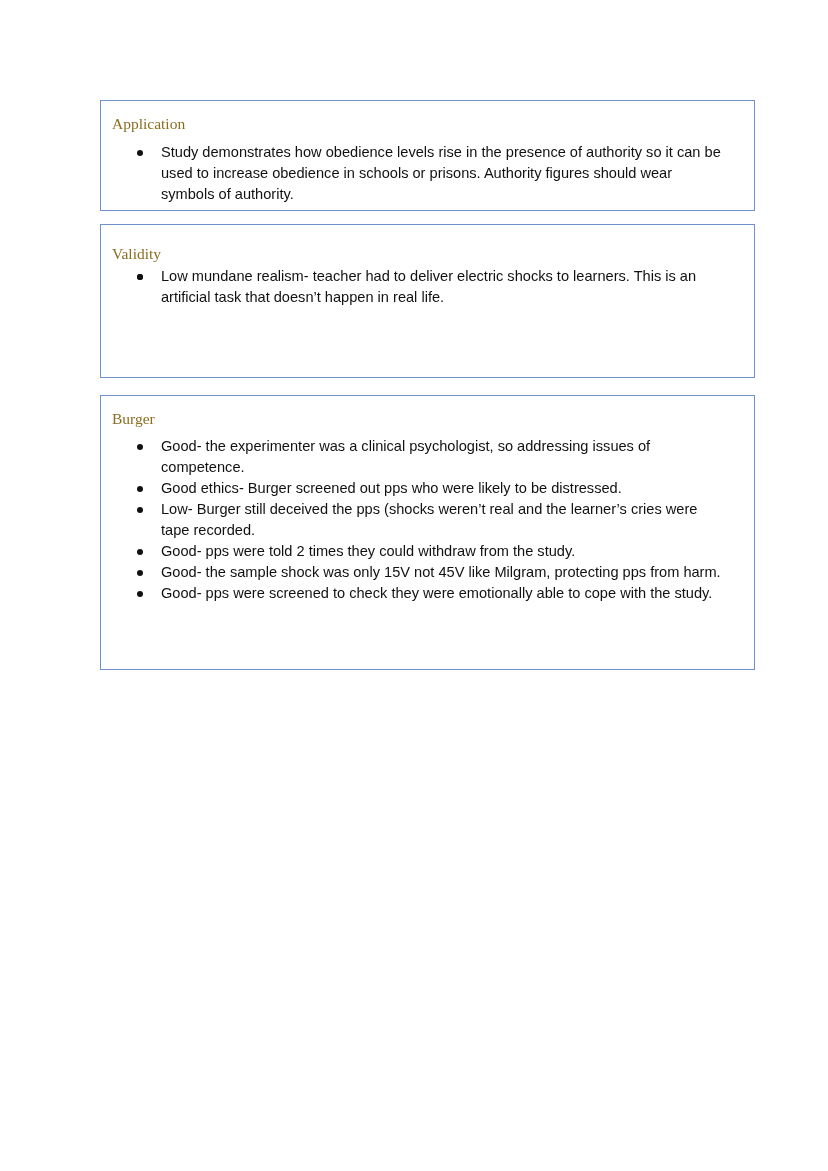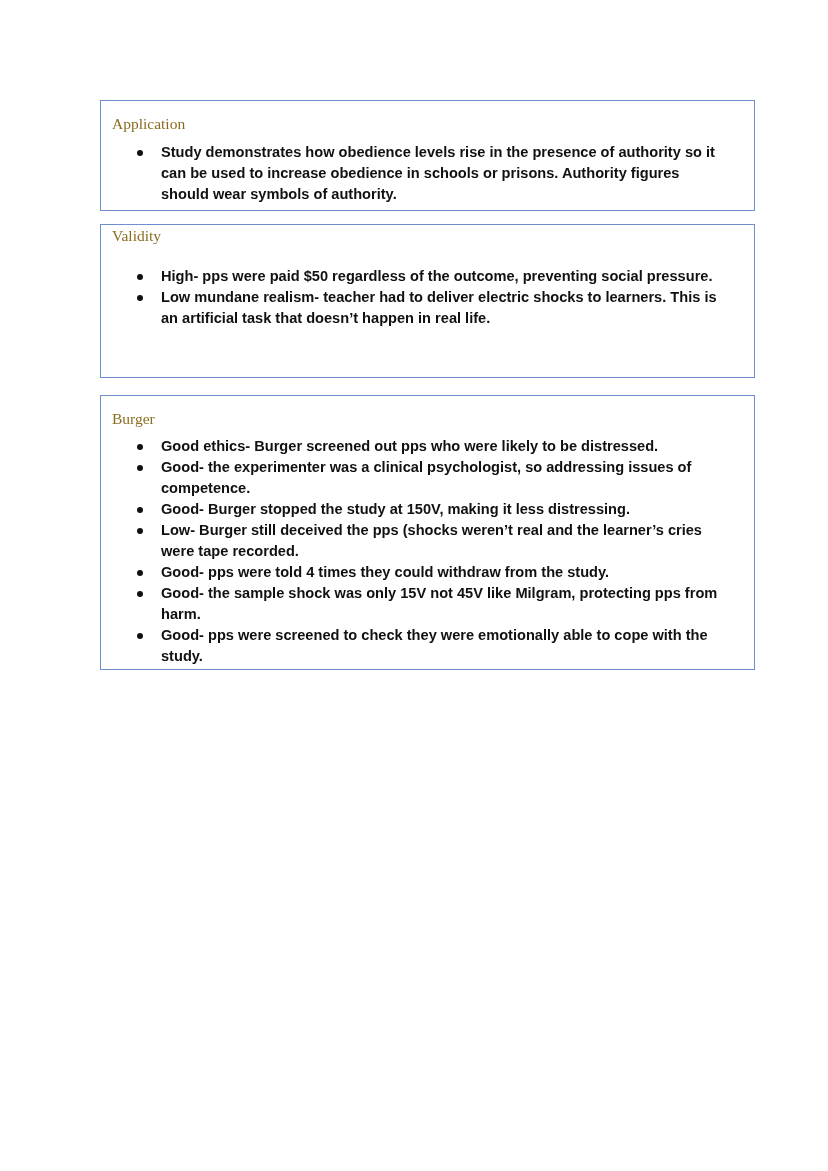--- a/index.html
+++ b/index.html
@@ -28,21 +28,20 @@
       list-style: none;
       width: 620px;
     }
     ul.items li {
       position: relative;
       padding-left: 60px;
       font-family: "Liberation Sans", "DejaVu Sans", sans-serif;
       font-size: 14.6px;
       line-height: 21px;
       color: #111;
-      font-weight: bold;
     }
     ul.items li .bullet {
       position: absolute;
       left: 36px;
       top: 8px;
       width: 6px;
       height: 6px;
       border-radius: 50%;
       background: #111;
     }
@@ -51,31 +50,30 @@
 <body>
 
 <div class="box" style="top:100px;height:111px;">
   <div class="box-title" style="top:14px;">Application</div>
   <ul class="items" style="top:41px;">
     <li><span class="bullet"></span><span>Study demonstrates how obedience levels rise in the presence of authority so it can be used to increase obedience in schools or prisons. Authority figures should wear symbols of authority.</span></li>
   </ul>
 </div>
 
 <div class="box" style="top:224px;height:154px;">
-  <div class="box-title" style="top:2px;text-align:center;">Validity</div>
+  <div class="box-title" style="top:20px;text-align:center;">Validity</div>
   <ul class="items" style="top:41px;">
-    <li><span class="bullet"></span><span>High- pps were paid $50 regardless of the outcome, preventing social pressure.</span></li>
+    <li><span class="bullet"></span></li>
     <li><span class="bullet"></span><span>Low mundane realism- teacher had to deliver electric shocks to learners. This is an artificial task that doesn’t happen in real life.</span></li>
   </ul>
 </div>
 
 <div class="box" style="top:395px;height:275px;">
   <div class="box-title" style="top:14px;">Burger</div>
   <ul class="items" style="top:40px;">
+    <li><span class="bullet"></span><span>Good- the experimenter was a clinical psychologist, so addressing issues of competence.</span></li>
     <li><span class="bullet"></span><span>Good ethics- Burger screened out pps who were likely to be distressed.</span></li>
-    <li><span class="bullet"></span><span>Good- the experimenter was a clinical psychologist, so addressing issues of competence.</span></li>
-    <li><span class="bullet"></span><span>Good-  Burger stopped the study at 150V, making it less distressing.</span></li>
     <li><span class="bullet"></span><span>Low- Burger still deceived the pps (shocks weren’t real and the learner’s cries were tape recorded.</span></li>
-    <li><span class="bullet"></span><span>Good- pps were told 4 times they could withdraw from the study.</span></li>
+    <li><span class="bullet"></span><span>Good- pps were told 2 times they could withdraw from the study.</span></li>
     <li><span class="bullet"></span><span>Good- the sample shock was only 15V not 45V like Milgram, protecting pps from harm.</span></li>
     <li><span class="bullet"></span><span>Good- pps were screened to check they were emotionally able to cope with the study.</span></li>
   </ul>
 </div>
 
 </body></html>

